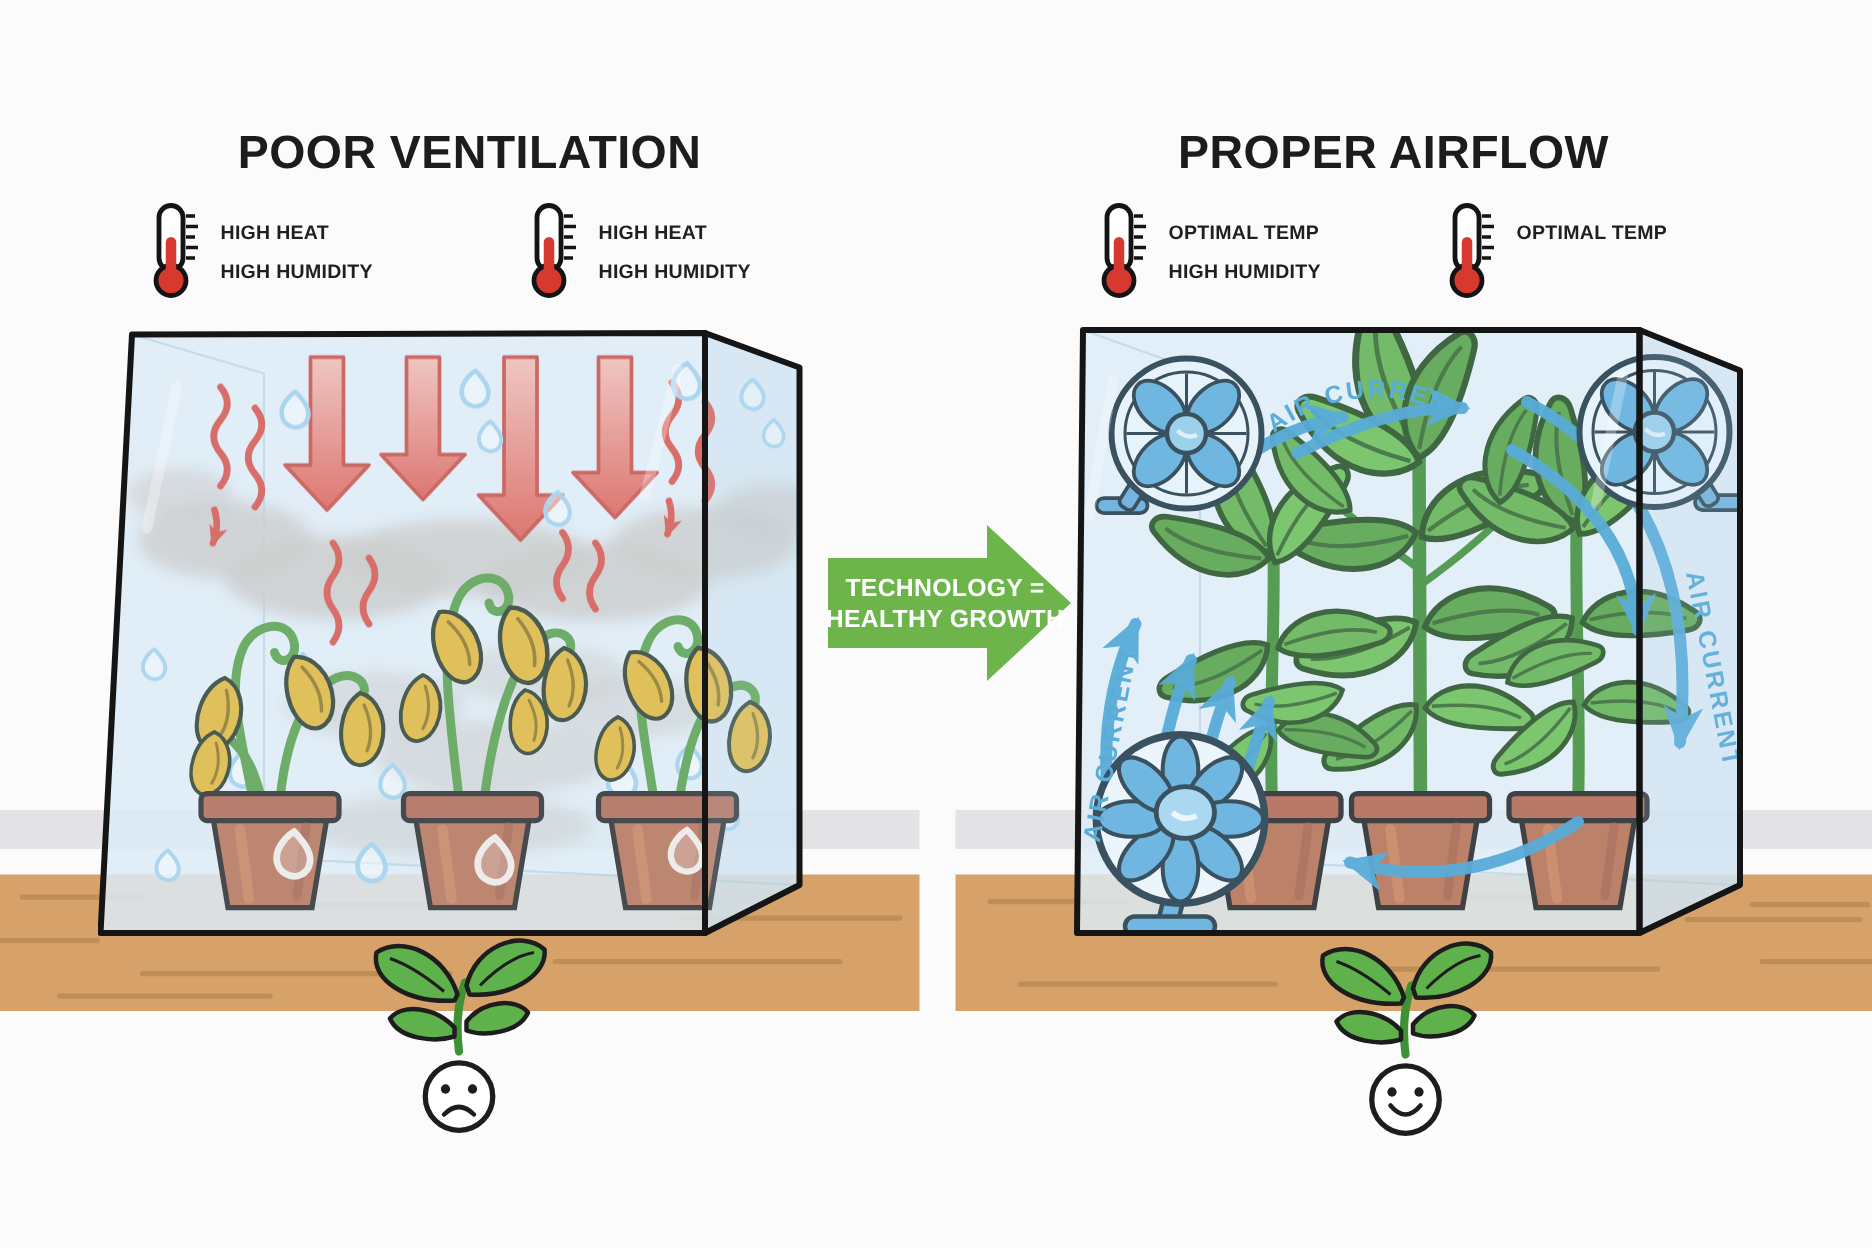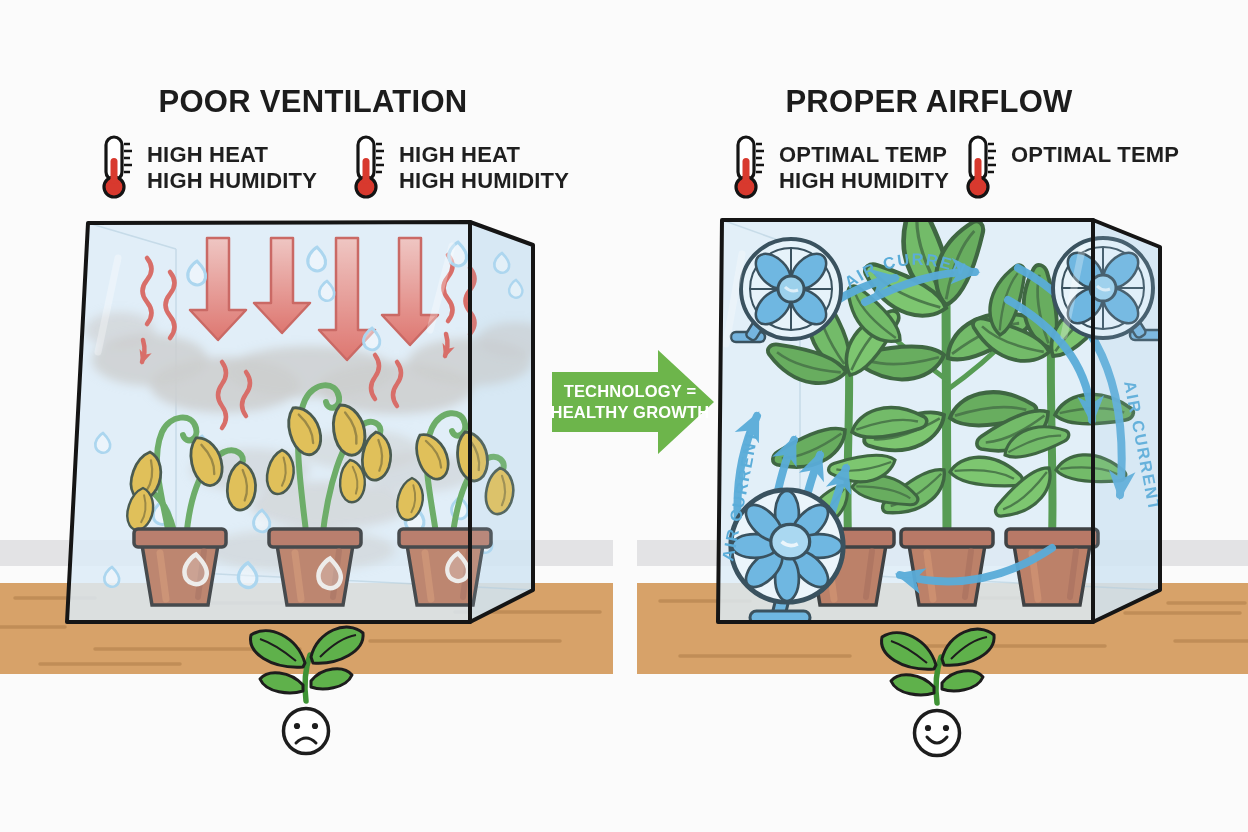--- a/index.html
+++ b/index.html
@@ -5,21 +5,21 @@
   html,body{margin:0;padding:0;background:#eeeeee;}
   .stage{position:relative;width:1248px;height:832px;margin:0 auto;background:#fbfbfb;
          overflow:hidden;font-family:"Liberation Sans",sans-serif;}
   .art{position:absolute;left:0;top:0;}
   .panel-title{position:absolute;top:84px;text-align:center;font-size:31px;font-weight:800;
                color:#1c1c1c;letter-spacing:0.3px;}
   .panel-title.left{left:60px;width:506px;}
   .panel-title.right{left:676px;width:506px;}
   .cond{position:absolute;display:flex;align-items:flex-start;}
   .cond .thermo{flex:0 0 auto;}
-  .cond-text{margin-left:10px;margin-top:8px;font-size:22px;font-weight:700;color:#1f1f1f;
+  .cond-text{margin-left:10px;margin-top:8px;font-size:13px;font-weight:700;color:#1f1f1f;
              line-height:26px;letter-spacing:0.2px;white-space:nowrap;}
   svg text{font-family:"Liberation Sans",sans-serif;}
   .ac-label{fill:#3f9fd2;font-size:16.5px;font-weight:800;letter-spacing:1.8px;}
   .arrow-label{fill:#ffffff;font-size:16.5px;font-weight:800;letter-spacing:0.2px;text-anchor:middle;}
 </style>
 </head>
 <body>
 
 <div class="stage">
 

